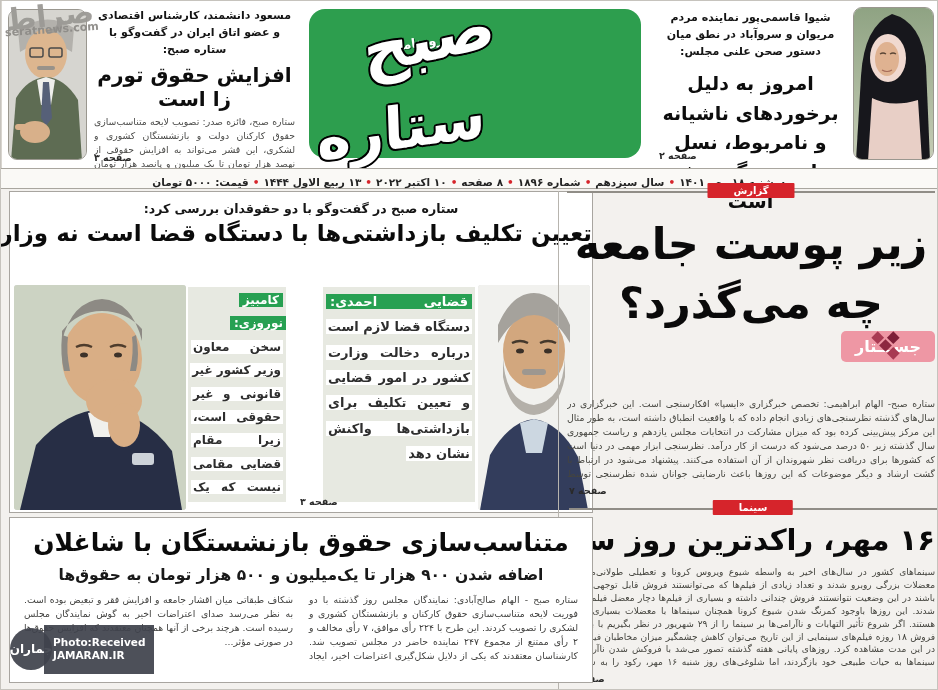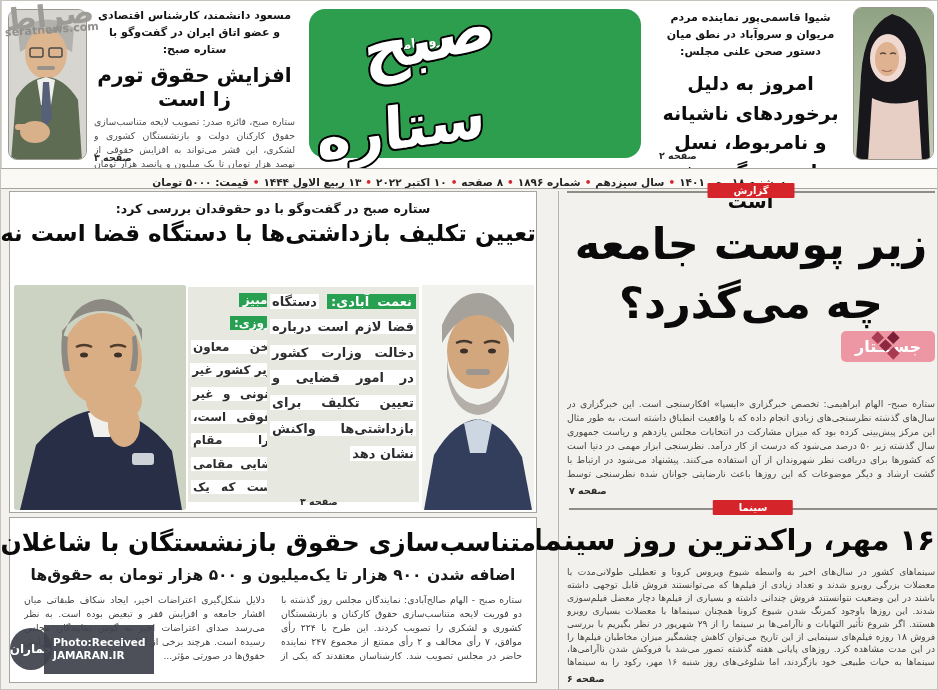--- a/index.html
+++ b/index.html
@@ -47,21 +47,21 @@
   .serat-site { font-size:11px; font-weight:bold; display:block; margin-top:-8px; transform:rotate(-4deg); color:#8e8c88; }
 
   
   .datebar { position:absolute; left:0; right:0; top:167px; height:21px; background:#faf9f6;
     border-top:1px solid #a9a69f; border-bottom:1px solid #a9a69f;
     display:flex; align-items:flex-end; justify-content:center;
     font-size:10.5px; font-weight:bold; color:#232323; }
   .datebar .dot { color:#d6242b; margin:0 4px; }
 
   
-  .box { position:absolute; left:8px; width:528px; background:#fff; border:1px solid #a8a5a0; }
+  .box { position:absolute; left:8px; width:584px; background:#fff; border:1px solid #a8a5a0; }
   .box-interview { top:190px; height:322px; }
   .box-pension   { top:516px; height:166px; }
   .box-kicker { text-align:center; font-size:12.5px; font-weight:bold; margin-top:9px; color:#161616; }
   .box-hl { text-align:center; font-size:23px; font-weight:bold; margin-top:4px; color:#0b0b0b;
     letter-spacing:-0.8px; white-space:nowrap; }
 
   .pf-no { position:absolute; left:4px;  top:93px; width:172px; height:225px; border:none; border-radius:3px; }
   .pf-ah { position:absolute; right:2px; top:93px; width:112px; height:225px; border:none; border-radius:3px; }
   .quote-col { position:absolute; top:95px; font-weight:bold; color:#2e2e2e; text-align:justify; line-height:1.95; background:#e7e9e1; padding:2px 3px; }
   .qc-right { right:117px; width:152px; font-size:13px; height:215px; overflow:hidden; }
@@ -199,21 +199,21 @@
         <path d="M6,225 L22,160 Q52,126 88,124 Q130,128 158,166 L168,225 Z" fill="#272e45"></path>
         <path d="M74,128 L88,124 L102,128 L96,152 L80,152 Z" fill="#f0f0ec"></path>
         <ellipse cx="100" cy="116" rx="28" ry="22" fill="#d9ae85"></ellipse>
         <ellipse cx="110" cy="140" rx="16" ry="22" fill="#d9ae85"></ellipse>
         <rect x="118" y="168" width="22" height="12" rx="3" fill="#cdd2d8"></rect>
       </svg>
     </div>
 
     <div class="quote-col qc-left"><span class="qname">کامبیز نوروزی:</span> <span class="qtext">سخن معاون وزیر کشور غیر قانونی و غیر حقوقی است، زیرا مقام قضایی مقامی نیست که یک اداره و یا فرد به او دستور بدهد</span></div>
 
-    <div class="quote-col qc-right"><span class="qname">نعمت آبادی:</span> <span class="qtext">دستگاه قضا لازم است درباره دخالت وزارت کشور در امور قضایی و تعیین تکلیف برای بازداشتی‌ها واکنش نشان دهد</span></div>
+    <div class="quote-col qc-right"><span class="qname">قضایی احمدی:</span> <span class="qtext">دستگاه قضا لازم است درباره دخالت وزارت کشور در امور قضایی و تعیین تکلیف برای بازداشتی‌ها واکنش نشان دهد</span></div>
 
     <div class="photo-frame pf-ah">
       <svg width="112" height="225" viewBox="0 0 112 225">
         <rect width="112" height="225" fill="#f1f1ee"></rect>
         <ellipse cx="56" cy="66" rx="31" ry="38" fill="#d2a77e"></ellipse>
         <path d="M20,40 Q34,8 56,8 Q78,8 92,40 L92,58 Q76,30 56,30 Q36,30 20,58 Z" fill="#a5a29c"></path>
         <path d="M25,72 Q27,116 56,120 Q85,116 87,72 L87,92 Q80,128 56,130 Q32,128 25,92 Z" fill="#b4b0a9"></path>
         <path d="M34,58 Q42,54 50,58" stroke="#44382c" stroke-width="2.5" fill="none"></path>
         <path d="M62,58 Q70,54 78,58" stroke="#44382c" stroke-width="2.5" fill="none"></path>
         <ellipse cx="42" cy="66" rx="4" ry="2.5" fill="#3a3028"></ellipse>

